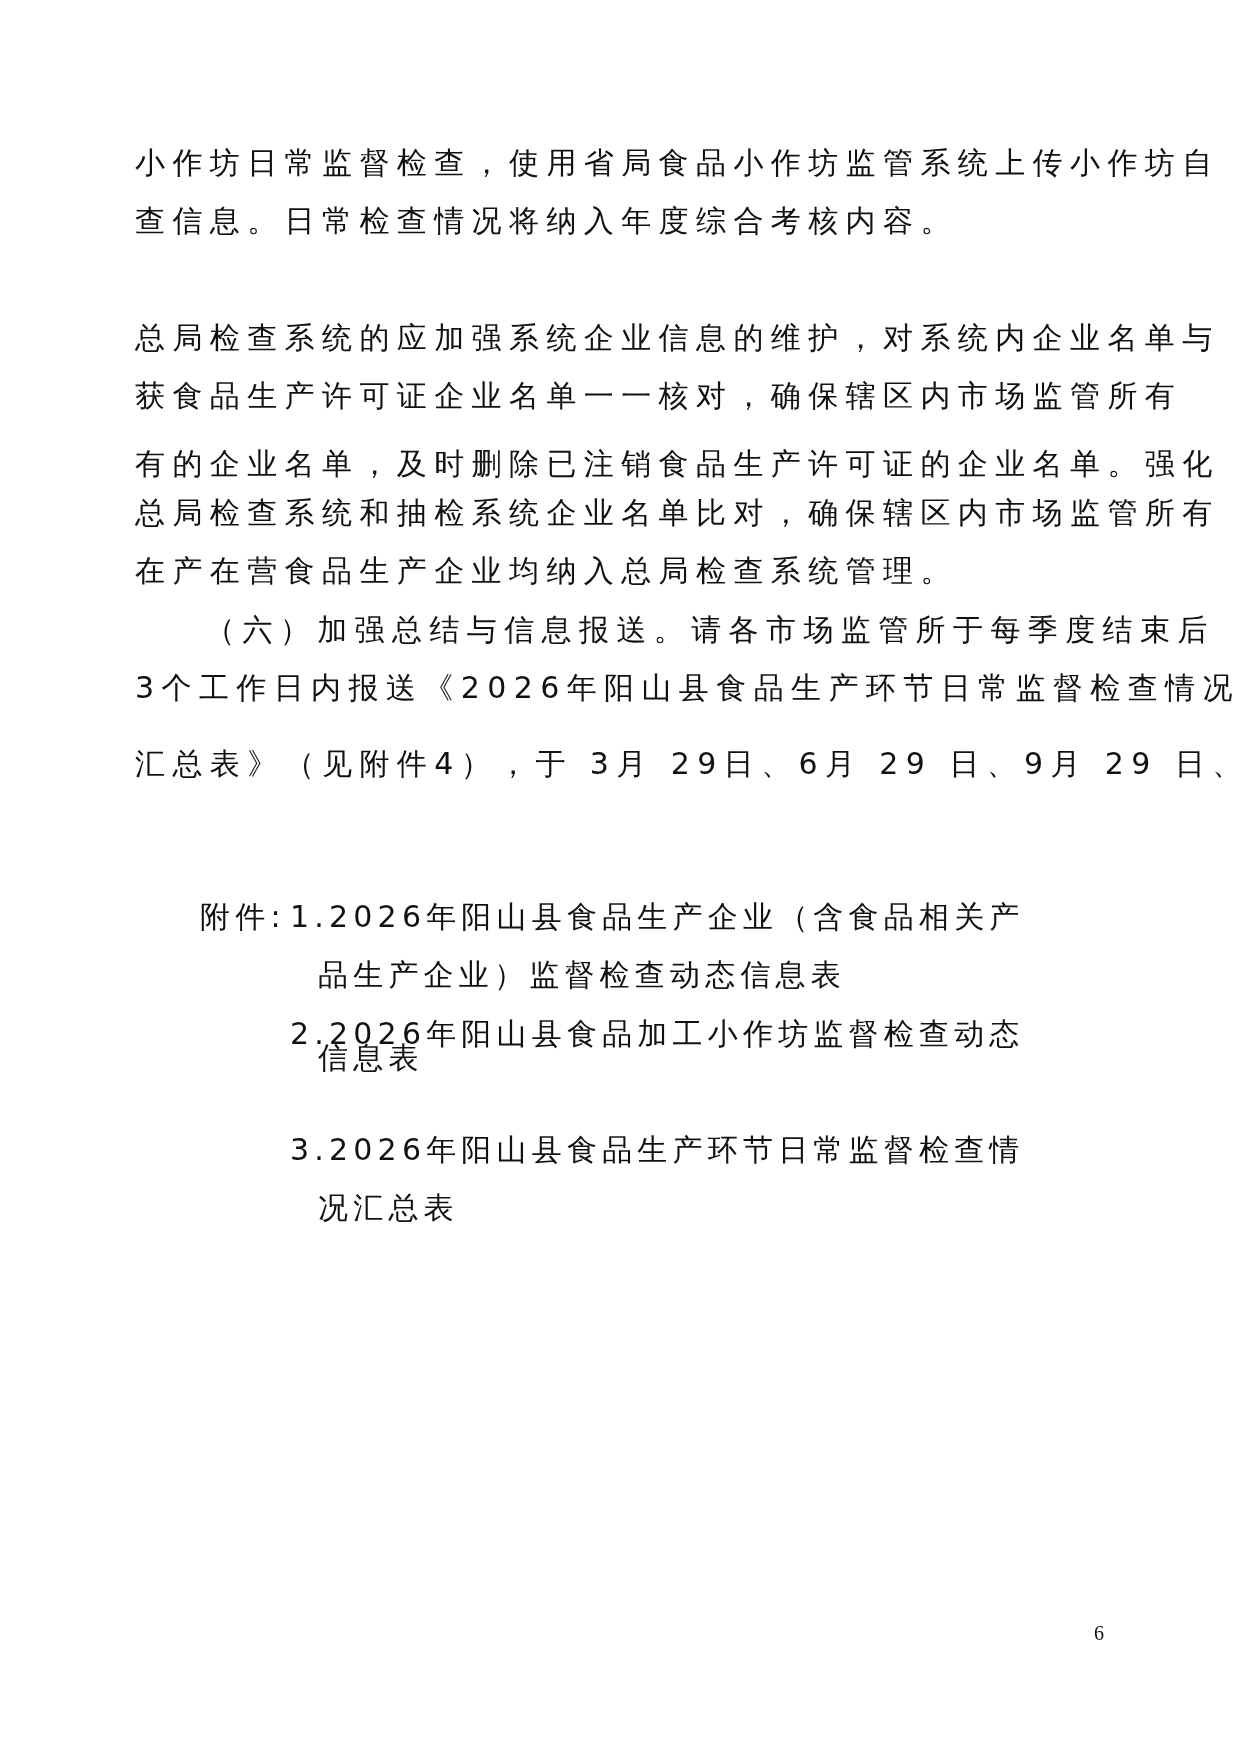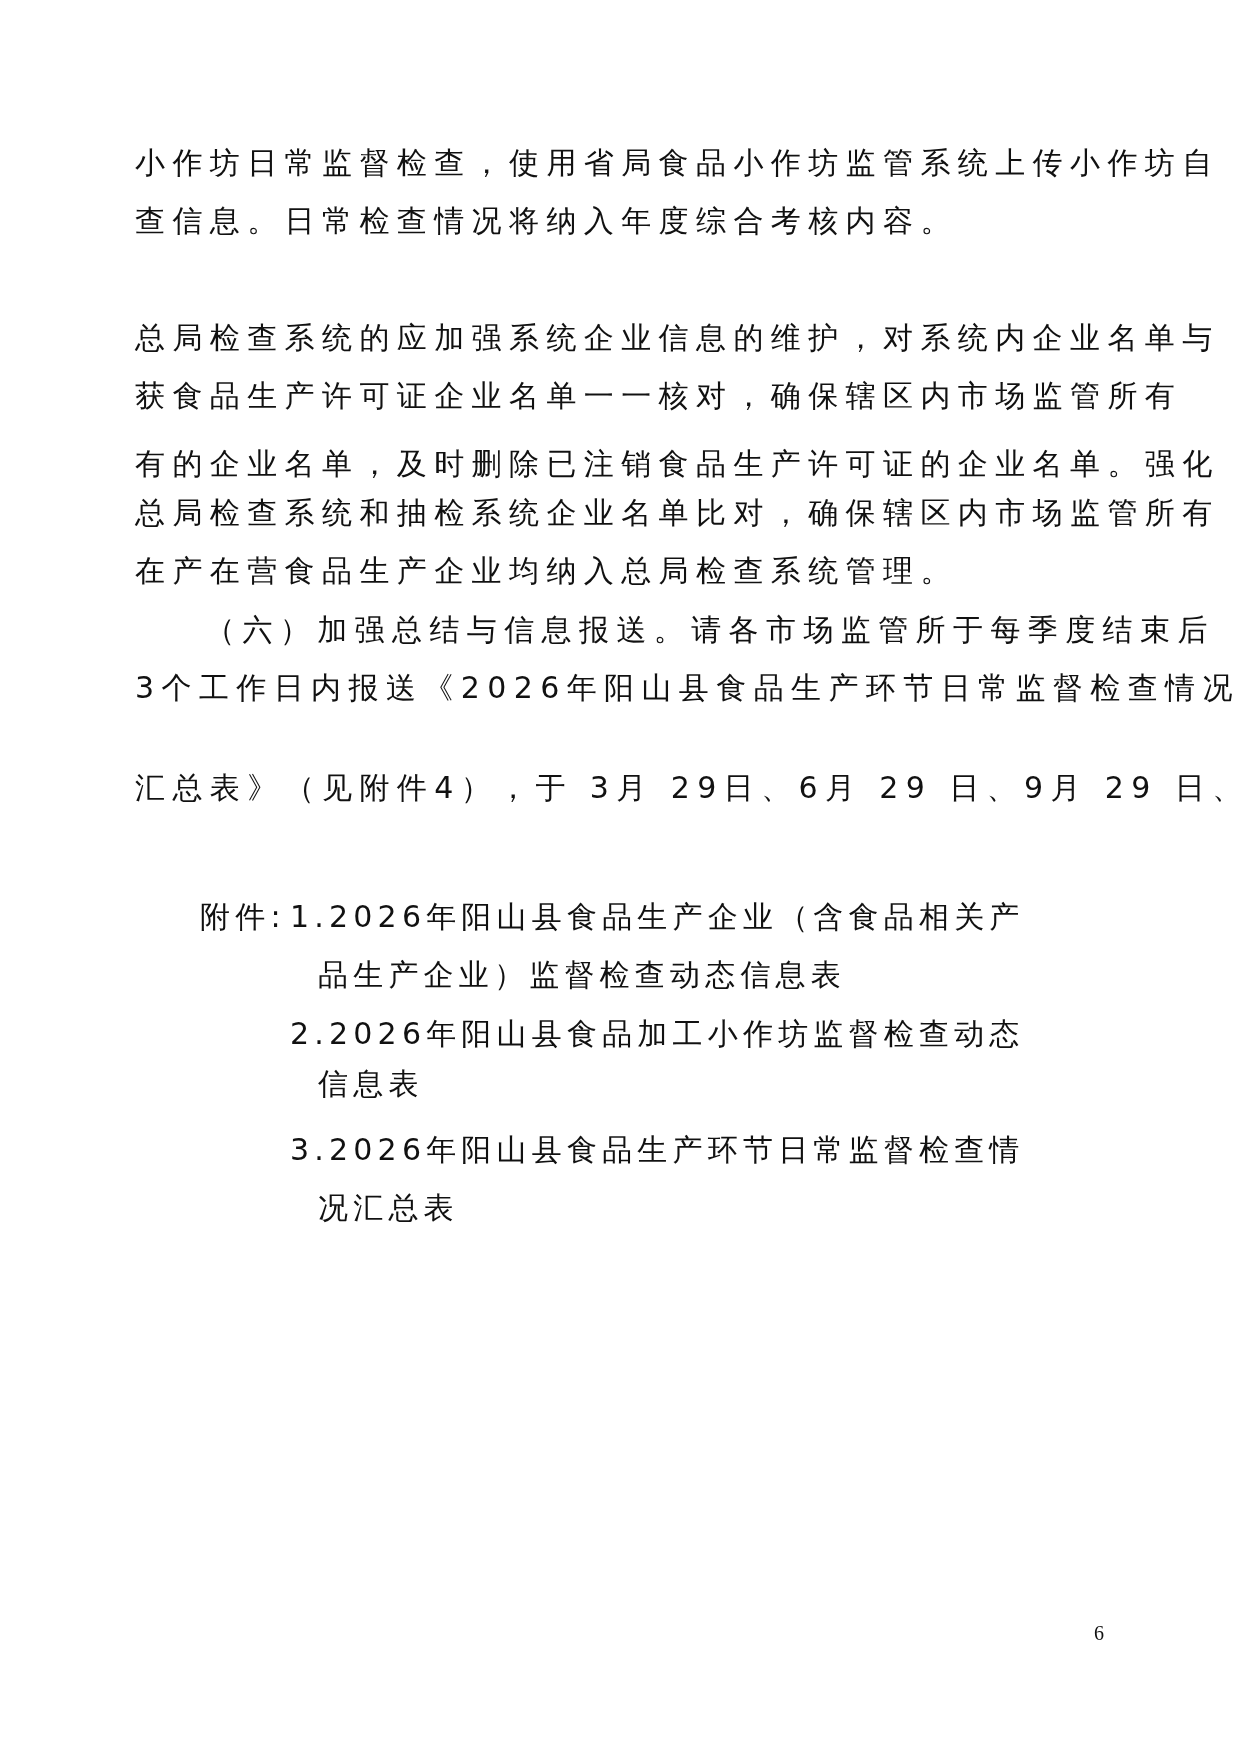--- a/index.html
+++ b/index.html
@@ -58,24 +58,24 @@
   <div class="line" style="top:201px;">查信息。日常检查情况将纳入年度综合考核内容。</div>
 
   <div class="line" style="top:318px;">总局检查系统的应加强系统企业信息的维护，对系统内企业名单与</div>
   <div class="line" style="top:376px;">获食品生产许可证企业名单一一核对，确保辖区内市场监管所有</div>
   <div class="line" style="top:444px;text-align:center;">有的企业名单，及时删除已注销食品生产许可证的企业名单。强化</div>
   <div class="line" style="top:493px;">总局检查系统和抽检系统企业名单比对，确保辖区内市场监管所有</div>
   <div class="line" style="top:551px;">在产在营食品生产企业均纳入总局检查系统管理。</div>
 
   <div class="line indent" style="top:610px;font-family:Liberation Serif, serif;">（六）加强总结与信息报送。请各市场监管所于每季度结束后</div>
   <div class="line" style="top:668px;">3个工作日内报送《2026年阳山县食品生产环节日常监督检查情况</div>
-  <div class="line" style="top:768px;">汇总表》（见附件4），于 3月 29日、6月 29 日、9月 29 日、</div>
+  <div class="line" style="top:744px;">汇总表》（见附件4），于 3月 29日、6月 29 日、9月 29 日、</div>
 
   <div class="att" style="left:200px; top:897px;">附件:</div>
   <div class="att" style="left:290px; top:897px;">1.2026年阳山县食品生产企业（含食品相关产</div>
   <div class="att" style="left:318px; top:955px;">品生产企业）监督检查动态信息表</div>
   <div class="att" style="left:290px; top:1014px;">2.2026年阳山县食品加工小作坊监督检查动态</div>
-  <div class="att" style="left:318px; top:1064px;">信息表</div>
+  <div class="att" style="left:318px; top:1038px;">信息表</div>
   <div class="att" style="left:290px; top:1130px;">3.2026年阳山县食品生产环节日常监督检查情</div>
   <div class="att" style="left:318px; top:1188px;">况汇总表</div>
 
   <div class="page-number">6</div>
 </div>
 
 </body></html>

